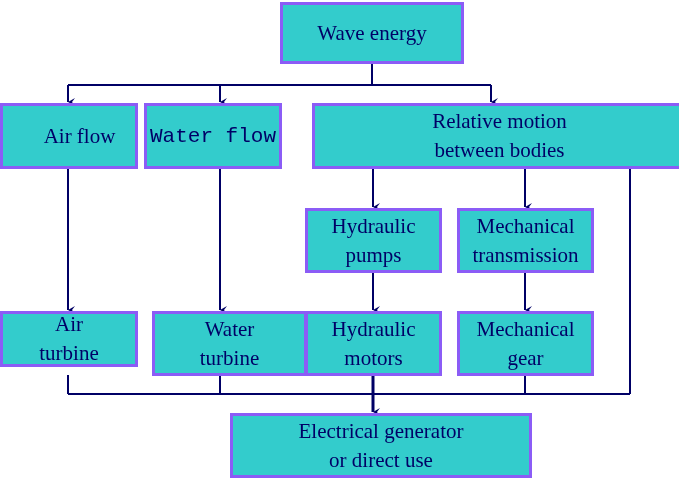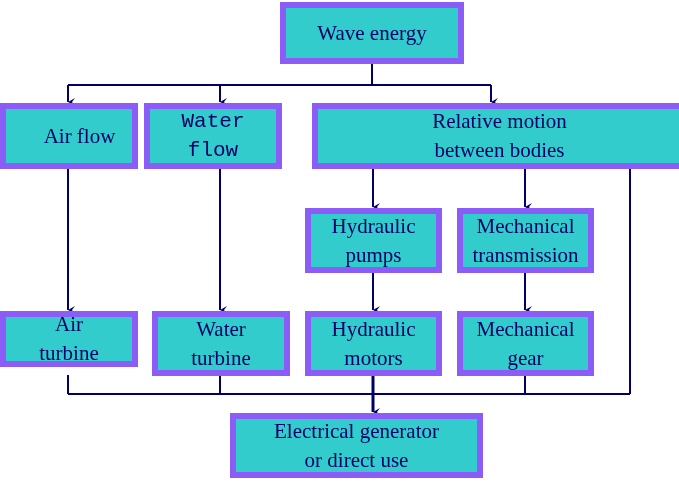--- a/index.html
+++ b/index.html
@@ -1,19 +1,19 @@
 <!DOCTYPE html>
 <html><head>
 <meta charset="utf-8">
 <style>
   html, body { margin: 0; padding: 0; background: #ffffff; }
   body { width: 679px; height: 491px; position: relative; overflow: hidden;
          font-family: "Liberation Serif", "DejaVu Serif", serif; }
   .box { position: absolute; box-sizing: border-box; background: #33cccc;
-         border: 6px solid #8b5cf6; color: #000066; display: flex;
+         border: 3px solid #8b5cf6; color: #000066; display: flex;
          align-items: center; justify-content: center; text-align: center;
          font-size: 21px; line-height: 29px; white-space: pre-line; }
   svg.wires { position: absolute; left: 0; top: 0; }
 </style>
 </head>
 <body>
 
 <svg class="wires" width="679" height="491">
   <defs>
     <marker id="arr" markerWidth="8" markerHeight="8" refX="4" refY="7" orient="auto" markerUnits="userSpaceOnUse">
@@ -45,20 +45,20 @@
 <div class="box" style="left:0px;top:103px;width:138px;height:66px;padding-left:21px;">Air flow</div>
 <div class="box" style="left:144px;top:103px;width:138px;height:66px;font-family:Liberation Mono, monospace;">Water flow</div>
 <div class="box" style="left:312px;top:103px;width:375px;height:66px;">Relative motion
 between bodies</div>
 <div class="box" style="left:305px;top:208px;width:137px;height:65px;">Hydraulic
 pumps</div>
 <div class="box" style="left:457px;top:208px;width:137px;height:65px;">Mechanical
 transmission</div>
 <div class="box" style="left:0px;top:311px;width:138px;height:56px;">Air
 turbine</div>
-<div class="box" style="left:152px;top:311px;width:138px;height:65px;">Water
+<div class="box" style="left:152px;top:311px;width:155px;height:65px;">Water
 turbine</div>
 <div class="box" style="left:305px;top:311px;width:137px;height:65px;">Hydraulic
 motors</div>
 <div class="box" style="left:457px;top:311px;width:137px;height:65px;">Mechanical
 gear</div>
-<div class="box" style="left:230px;top:413px;width:253px;height:65px;">Electrical generator
+<div class="box" style="left:230px;top:413px;width:302px;height:65px;">Electrical generator
 or direct use</div>
 
 </body></html>

